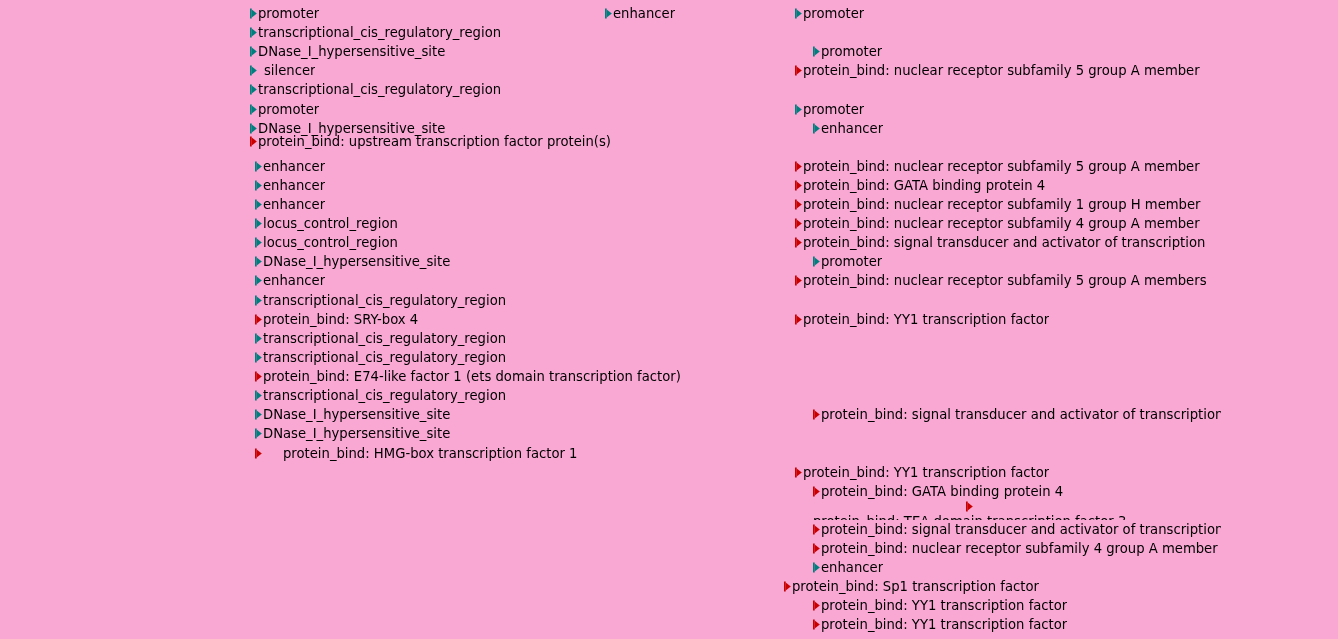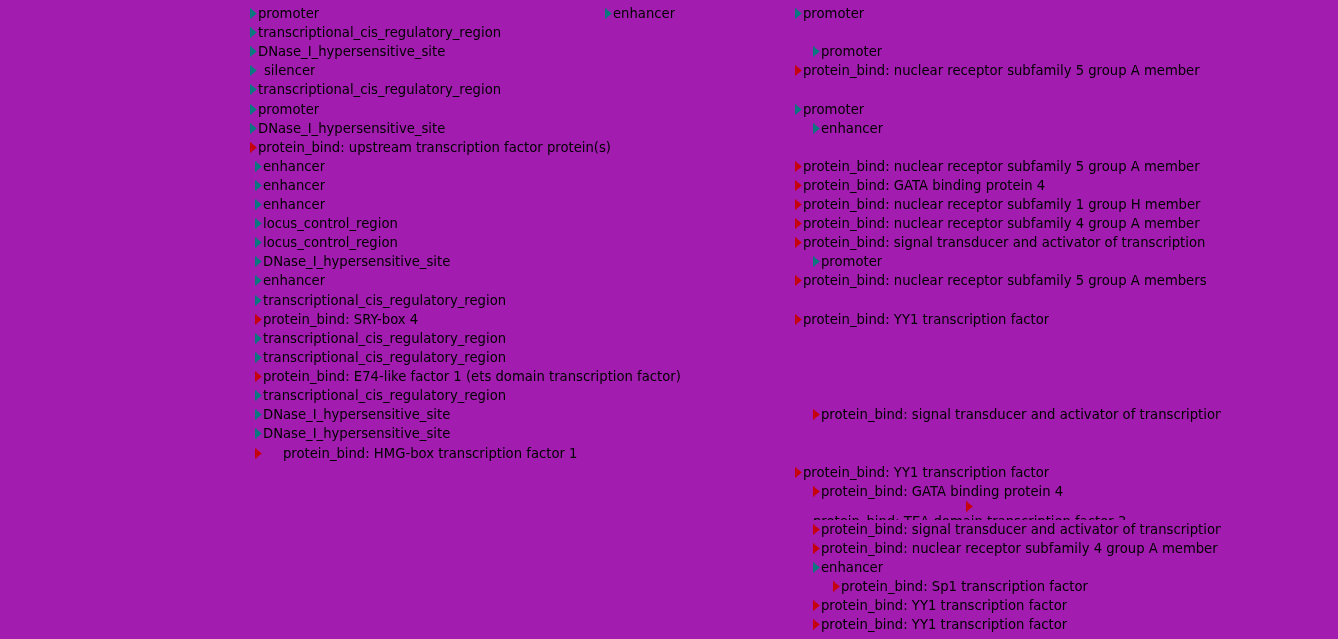--- a/index.html
+++ b/index.html
@@ -1,21 +1,21 @@
 <!DOCTYPE html>
 <html><head>
 <meta charset="utf-8">
 <style>
   html, body { margin: 0; padding: 0; background: #ffffff; }
   .canvas {
     position: relative;
     width: 1338px;
     height: 639px;
     overflow: hidden;
-    background: #a21caf;
+    background: #f9a8d4;
     font-family: "DejaVu Sans", "Liberation Sans", sans-serif;
   }
   .feature {
     position: absolute;
     display: flex;
     align-items: center;
     height: 19px;
     white-space: nowrap;
     overflow: hidden;
     cursor: pointer;
@@ -74,21 +74,21 @@
       </svg>
       <span class="lbl">promoter</span>
     </div>
     <div class="feature" style="left: 250px; top: 119px; max-width: 971px;">
       <svg width="7" height="11" viewBox="0 0 7 11" style="fill:#007d7d">
         <rect x="0" y="0.5" width="1.7" height="10"></rect>
         <path d="M1.7 1.5 L6.8 5.5 L1.7 9.5 Z"></path>
       </svg>
       <span class="lbl">DNase_I_hypersensitive_site</span>
     </div>
-    <div class="feature" style="left: 250px; top: 138px; max-width: 971px;">
+    <div class="feature" style="left: 250px; top: 132px; max-width: 971px;">
       <svg width="7" height="11" viewBox="0 0 7 11" style="fill:#c80000">
         <rect x="0" y="0.5" width="1.7" height="10"></rect>
         <path d="M1.7 1.5 L6.8 5.5 L1.7 9.5 Z"></path>
       </svg>
       <span class="lbl">protein_bind: upstream transcription factor protein(s)</span>
     </div>
     <div class="feature" style="left: 255px; top: 157px; max-width: 966px;">
       <svg width="7" height="11" viewBox="0 0 7 11" style="fill:#007d7d">
         <rect x="0" y="0.5" width="1.7" height="10"></rect>
         <path d="M1.7 1.5 L6.8 5.5 L1.7 9.5 Z"></path>
@@ -340,21 +340,21 @@
       </svg>
       <span class="lbl">protein_bind: nuclear receptor subfamily 4 group A member</span>
     </div>
     <div class="feature" style="left: 813px; top: 558px; max-width: 408px;">
       <svg width="7" height="11" viewBox="0 0 7 11" style="fill:#007d7d">
         <rect x="0" y="0.5" width="1.7" height="10"></rect>
         <path d="M1.7 1.5 L6.8 5.5 L1.7 9.5 Z"></path>
       </svg>
       <span class="lbl">enhancer</span>
     </div>
-    <div class="feature" style="left: 827px; top: 577px; max-width: 408px; padding-left: 6px;">
+    <div class="feature" style="left: 778px; top: 577px; max-width: 408px; padding-left: 6px;">
       <svg width="7" height="11" viewBox="0 0 7 11" style="fill:#c80000">
         <rect x="0" y="0.5" width="1.7" height="10"></rect>
         <path d="M1.7 1.5 L6.8 5.5 L1.7 9.5 Z"></path>
       </svg>
       <span class="lbl">protein_bind: Sp1 transcription factor</span>
     </div>
     <div class="feature" style="left: 813px; top: 596px; max-width: 408px;">
       <svg width="7" height="11" viewBox="0 0 7 11" style="fill:#c80000">
         <rect x="0" y="0.5" width="1.7" height="10"></rect>
         <path d="M1.7 1.5 L6.8 5.5 L1.7 9.5 Z"></path>

